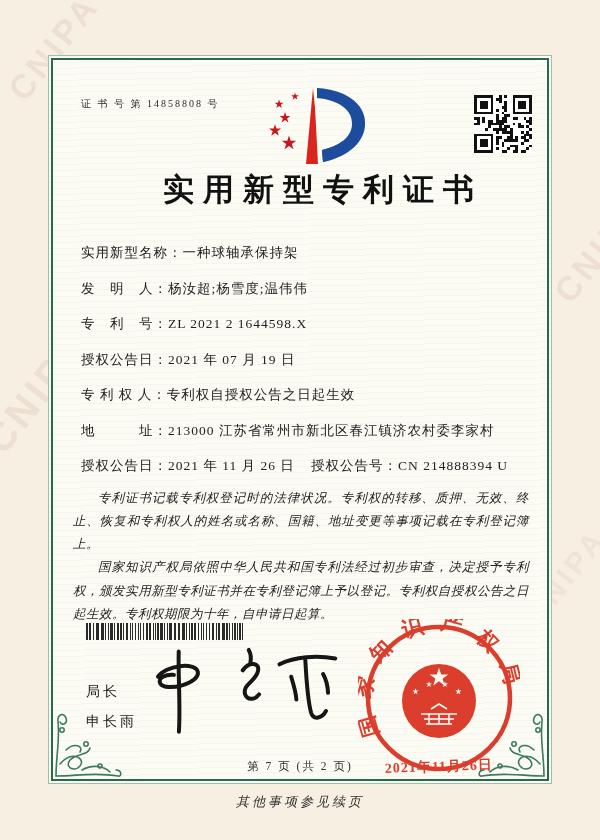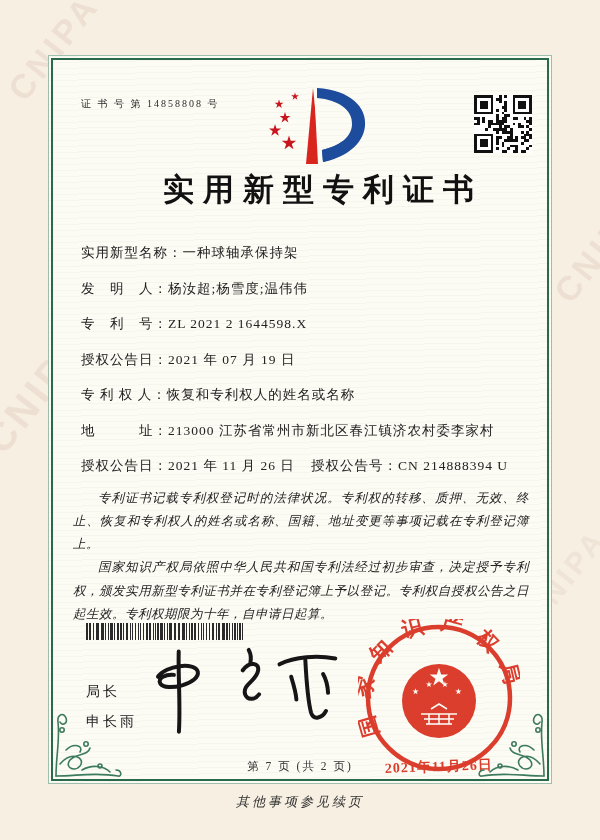--- a/index.html
+++ b/index.html
@@ -229,21 +229,21 @@
   <div class="row" style="top:224px">
     <span class="lab">发　明　人：</span><span>杨汝超;杨雪度;温伟伟</span>
   </div>
   <div class="row" style="top:259px">
     <span class="lab">专　利　号：</span><span>ZL 2021 2 1644598.X</span>
   </div>
   <div class="row" style="top:295px">
     <span class="lab">授权公告日：</span><span>2021 年 07 月 19 日</span>
   </div>
   <div class="row" style="top:330px">
-    <span class="lab">专 利 权 人：</span><span>恢复和专利权人的姓名或名称</span>
+    <span class="lab">专 利 权 人：</span><span>专利权自授权公告之日起生效</span>
   </div>
   <div class="row" style="top:366px">
     <span class="lab">地　　　址：</span><span>213000 江苏省常州市新北区春江镇济农村委李家村</span>
   </div>
   <div class="row" style="top:401px">
     <span class="lab">授权公告日：</span><span>2021 年 11 月 26 日</span>
   </div>
   <div class="row" style="top:401px;left:262px">
     <span class="lab">授权公告号：</span><span>CN 214888394 U</span>
   </div>

